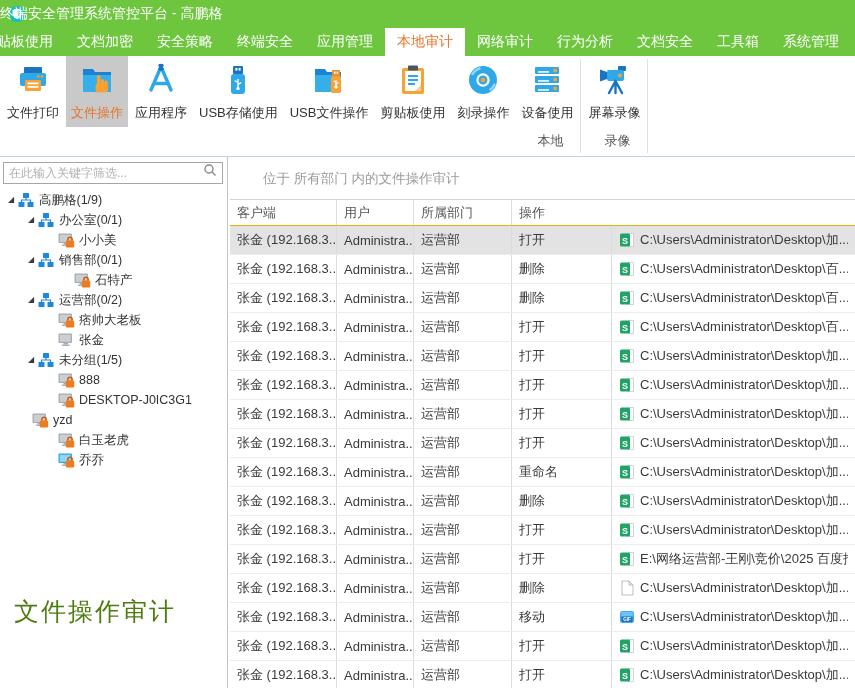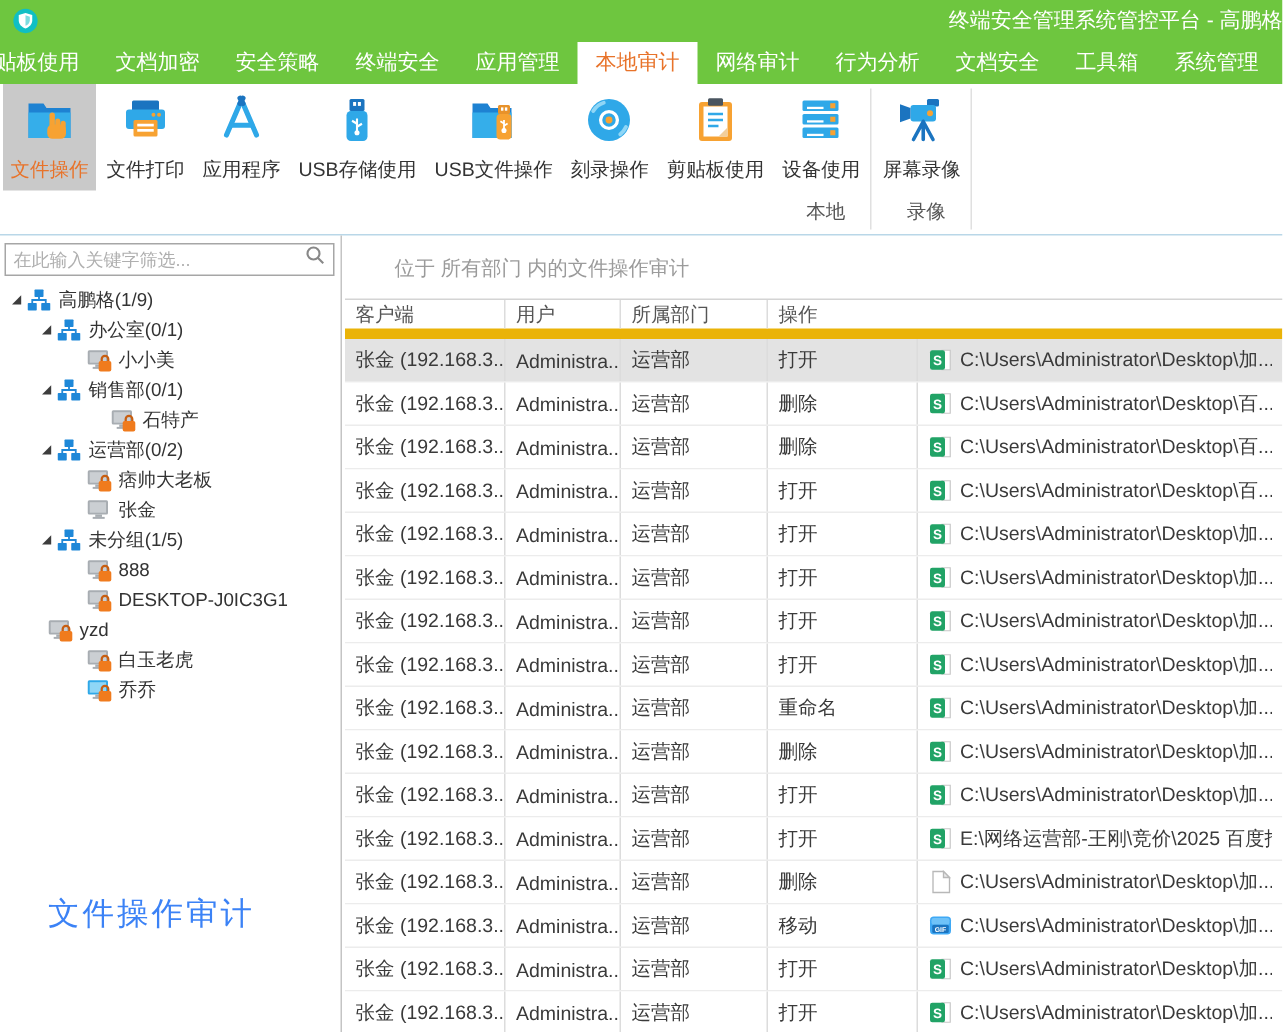--- a/index.html
+++ b/index.html
@@ -3,21 +3,21 @@
 <meta charset="utf-8">
 <style>
   * { box-sizing: border-box; margin: 0; padding: 0; }
   html,body { width:855px; height:688px; overflow:hidden; }
   body { font-family:"Liberation Sans","DejaVu Sans",sans-serif; background:#fff; }
   .app { width:855px; height:688px; display:flex; flex-direction:column; position:relative; }
 
   
   .titlebar { height:28px; background:#6EC63F; display:flex; align-items:center; position:relative; flex:none; }
   .logo { width:18px; height:18px; margin-left:8px; }
-  .title { position:absolute; left:0; right:0; text-align:right; color:#fff; font-size:14px; }
+  .title { position:absolute; left:0; right:0; text-align:left; color:#fff; font-size:14px; }
 
   
   .tabbar { height:28px; background:#6EC63F; display:flex; align-items:stretch; justify-content:flex-end; padding:0 4px; flex:none; }
   .tab { display:flex; align-items:center; padding:0 12px; color:#fff; font-size:14px; cursor:default; white-space:nowrap; }
   .tab.active { background:#fff; color:#E8732A; }
 
   
   .ribbon { height:101px; background:#fff; border-bottom:1px solid #B9D7E8; display:flex; flex:none; }
   .ribbon-group { display:flex; flex-direction:column; }
   .ribbon-buttons { display:flex; align-items:flex-start; flex:1; padding:0 1px; }
@@ -36,28 +36,28 @@
   
   .sidebar { width:228px; flex:none; border-right:1px solid #C4C4C4; position:relative; padding-top:4px; }
   .searchbox { margin:1px 4px 6px 3px; height:22px; border:1px solid #A6A6A6; background:#fff; display:flex; }
   .searchbox input { flex:1; min-width:0; border:none; outline:none; font-size:12px; color:#444; padding:0 5px; font-family:inherit; background:transparent; }
   .searchbox input::placeholder { color:#AFAFAF; }
   .search-icon { width:14px; height:14px; margin-right:5px; flex:none; }
   .tree-item { display:flex; align-items:center; height:20px; white-space:nowrap; font-size:12.5px; color:#333; cursor:default; }
   .tree-item .arrow { width:10px; margin-right:2px; font-size:8px; color:#3C3C3C; text-align:center; flex:none; line-height:20px; }
   .tree-item .ticon { width:16px; height:16px; margin-right:5px; flex:none; }
   .tree-item .ticon svg { width:100%; height:100%; overflow:visible; display:block; }
-  .watermark { position:absolute; left:32px; top:438px; font-size:21px; color:#3b82f6; letter-spacing:2px; white-space:nowrap; }
+  .watermark { position:absolute; left:14px; top:438px; font-size:25px; color:#4d7c0f; letter-spacing:2px; white-space:nowrap; }
 
   
   .main { flex:1; min-width:0; display:flex; flex-direction:column; padding-left:2px; }
   .caption { color:#9B9B9B; font-size:13.5px; padding:13px 0 11px 8px; flex:none;margin-left:25px; }
   .table { flex:1; overflow:hidden; border-top:1px solid #D4D4D4; }
   .trow { display:grid; grid-template-columns:107px 77px 98px 100px 1fr; height:29px; border-bottom:1px solid #ECECEC; background:#fff; }
-  .trow.header { height:26px; border-bottom:7px solid #eab308; }
+  .trow.header { height:26px; border-bottom:1px solid #eab308; }
   .trow.selected { background:#E3E3E3; }
   .tcell { display:flex; align-items:center; padding:0 7px; border-right:1px solid #DCDCDC; overflow:hidden; white-space:nowrap; font-size:13px; color:#3A3A3A; }
   .tcell:last-child { border-right:none; }
   .trow.header .tcell { color:#555; }
   .path-icon { width:16px; height:16px; margin-right:5px; flex:none; }
   .path-icon svg { width:100%; height:100%; display:block; }
   .path-text { overflow:hidden; }
 </style>
 </head>
 <body>
@@ -86,48 +86,48 @@
       <div class="tab">网络审计</div>
       <div class="tab">行为分析</div>
       <div class="tab">文档安全</div>
       <div class="tab">工具箱</div>
       <div class="tab">系统管理</div>
     </div>
 
   <div class="ribbon">
       <div class="ribbon-group">
         <div class="ribbon-buttons">
+          <div class="ribbon-btn">
+         <span class="ric">
+              <svg viewBox="0 0 34 34">
+                <rect x="8" y="4" width="18" height="7" rx="1" fill="#1B74C0"></rect>
+                <rect x="4" y="10" width="26" height="13" rx="2" fill="#2FA8E8"></rect>
+                <circle cx="26" cy="13.5" r="1.3" fill="#F7A232"></circle>
+                <circle cx="22.3" cy="13.5" r="1.3" fill="#F7A232"></circle>
+                <rect x="9" y="17" width="16" height="11" rx="1" fill="#F7A232"></rect>
+                <rect x="11.5" y="19.5" width="11" height="1.8" fill="#fff"></rect>
+                <rect x="11.5" y="23" width="11" height="1.8" fill="#fff"></rect>
+              </svg>
+            </span>
+         <span class="rlabel">文件打印</span>
+       </div>
           <div class="ribbon-btn active">
          <span class="ric">
               <svg viewBox="0 0 34 34">
                 <path d="M3 6h10l2 3h16v20H3z" fill="#1E82D2"></path>
                 <rect x="3" y="12" width="28" height="17" fill="#35AEEA"></rect>
                 <g fill="#F7A232">
                   <rect x="17" y="12" width="3.6" height="11" rx="1.8"></rect>
                   <rect x="15.5" y="20" width="12.5" height="9.5" rx="3.5"></rect>
                   <rect x="20.8" y="16" width="3.4" height="7" rx="1.7"></rect>
                   <rect x="24.4" y="17.5" width="3.4" height="6" rx="1.7"></rect>
                 </g>
               </svg>
             </span>
          <span class="rlabel">文件操作</span>
-       </div>
-          <div class="ribbon-btn">
-         <span class="ric">
-              <svg viewBox="0 0 34 34">
-                <rect x="8" y="4" width="18" height="7" rx="1" fill="#1B74C0"></rect>
-                <rect x="4" y="10" width="26" height="13" rx="2" fill="#2FA8E8"></rect>
-                <circle cx="26" cy="13.5" r="1.3" fill="#F7A232"></circle>
-                <circle cx="22.3" cy="13.5" r="1.3" fill="#F7A232"></circle>
-                <rect x="9" y="17" width="16" height="11" rx="1" fill="#F7A232"></rect>
-                <rect x="11.5" y="19.5" width="11" height="1.8" fill="#fff"></rect>
-                <rect x="11.5" y="23" width="11" height="1.8" fill="#fff"></rect>
-              </svg>
-            </span>
-         <span class="rlabel">文件打印</span>
        </div>
           <div class="ribbon-btn">
          <span class="ric">
               <svg viewBox="0 0 34 34">
                 <g stroke="#2FA8E8" stroke-width="3.4" fill="none" stroke-linecap="round">
                   <path d="M7 27L16 6"></path>
                   <path d="M18 6l9 21"></path>
                   <path d="M10.5 20.5h13"></path>
                 </g>
                 <path d="M16 6l2-3.5" stroke="#1B74C0" stroke-width="3.4" stroke-linecap="round" fill="none"></path>
@@ -162,42 +162,42 @@
                 <rect x="19" y="13" width="10" height="17" rx="2.6" fill="#F7A232"></rect>
                 <circle cx="24" cy="24" r="1.7" fill="#fff"></circle>
                 <path d="M24 23v-6m0 2.4l-2.4-1.5m2.4 3l2.4-1.5" stroke="#fff" stroke-width="1.2" fill="none"></path>
               </svg>
             </span>
          <span class="rlabel">USB文件操作</span>
        </div>
           <div class="ribbon-btn">
          <span class="ric">
               <svg viewBox="0 0 34 34">
-                <circle cx="17" cy="17" r="14" fill="#2FA8E8"></circle>
-                <path d="M6.5 11a12.5 12.5 0 017-5.5" stroke="#8FD6F6" stroke-width="2.6" fill="none" stroke-linecap="round"></path>
-                <path d="M24.5 26.5a12.5 12.5 0 003.8-4.8" stroke="#8FD6F6" stroke-width="2.6" fill="none" stroke-linecap="round"></path>
-                <circle cx="17" cy="17" r="5.6" fill="none" stroke="#fff" stroke-width="2.2"></circle>
-                <circle cx="17" cy="17" r="2.3" fill="#F7A232"></circle>
-              </svg>
-            </span>
-         <span class="rlabel">刻录操作</span>
-       </div>
-          <div class="ribbon-btn">
-         <span class="ric">
-              <svg viewBox="0 0 34 34">
                 <rect x="6" y="5" width="22" height="26" rx="2" fill="#F7A232"></rect>
                 <rect x="12" y="2.5" width="10" height="5" rx="1" fill="#4A5560"></rect>
                 <rect x="9" y="8" width="16" height="20" fill="#fff"></rect>
                 <path d="M25 22v6h-6z" fill="#F2CE9A"></path>
                 <g stroke="#2FA8E8" stroke-width="1.8">
                   <path d="M12 13h10M12 17h10M12 21h7"></path>
                 </g>
               </svg>
             </span>
          <span class="rlabel">剪贴板使用</span>
+       </div>
+          <div class="ribbon-btn">
+         <span class="ric">
+              <svg viewBox="0 0 34 34">
+                <circle cx="17" cy="17" r="14" fill="#2FA8E8"></circle>
+                <path d="M6.5 11a12.5 12.5 0 017-5.5" stroke="#8FD6F6" stroke-width="2.6" fill="none" stroke-linecap="round"></path>
+                <path d="M24.5 26.5a12.5 12.5 0 003.8-4.8" stroke="#8FD6F6" stroke-width="2.6" fill="none" stroke-linecap="round"></path>
+                <circle cx="17" cy="17" r="5.6" fill="none" stroke="#fff" stroke-width="2.2"></circle>
+                <circle cx="17" cy="17" r="2.3" fill="#F7A232"></circle>
+              </svg>
+            </span>
+         <span class="rlabel">刻录操作</span>
        </div>
           <div class="ribbon-btn">
          <span class="ric">
               <svg viewBox="0 0 34 34">
                 <g fill="#2FA8E8">
                   <rect x="5" y="4" width="24" height="7" rx="1"></rect>
                   <rect x="5" y="13" width="24" height="7" rx="1"></rect>
                   <rect x="5" y="22" width="24" height="7" rx="1"></rect>
                 </g>
                 <g fill="#F7A232">

